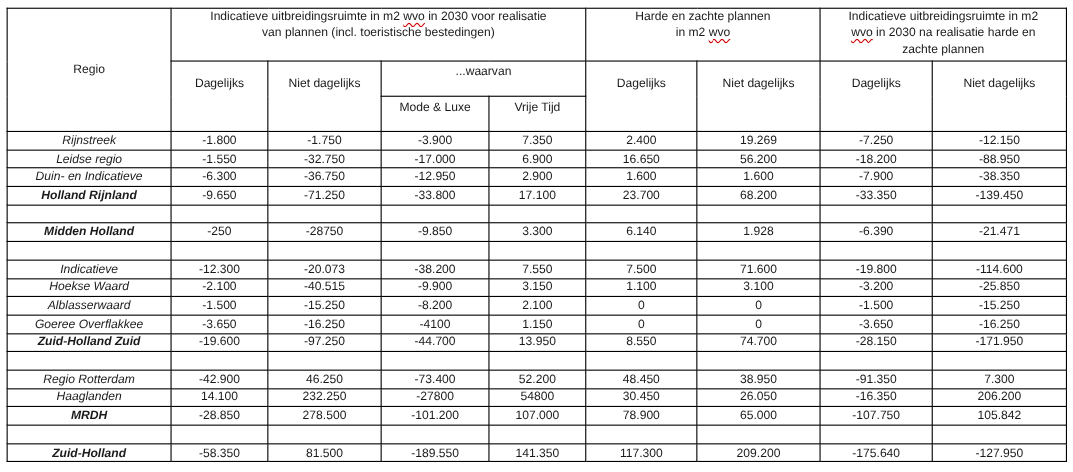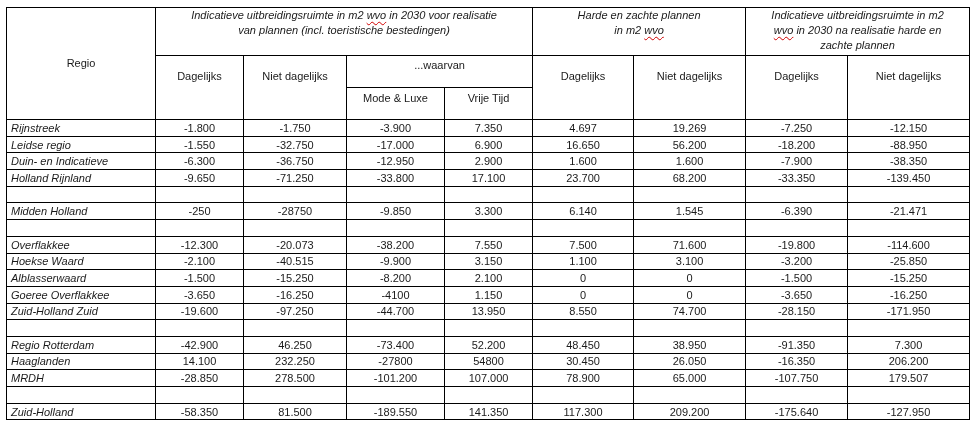--- a/index.html
+++ b/index.html
@@ -14,25 +14,25 @@
     color: #1a1a1a;
   }
   table.main td, table.main th {
     border: 1px solid #000;
     padding: 0 4px;
     font-weight: normal;
     overflow: hidden;
     white-space: nowrap;
   }
   th { text-align: center; vertical-align: middle; line-height: 15px; }
-  th.wrap { white-space: normal; font-style: italic; }
+  th.wrap { white-space: normal; }
   th.top { vertical-align: top; padding-top: 3px; }
   td.num { text-align: center; }
-  td.name { text-align: left; font-style: italic; padding-left: 6px; }
-  tr.bold td.name { font-weight: normal; }
+  td.name { text-align: center; font-style: italic; padding-left: 6px; }
+  tr.bold td.name { font-weight: bold; }
   tr.data td { height: 15.7px; line-height: 14px; }
   tr.blank td { height: 15.7px; }
   .squiggle { text-decoration: underline wavy #d00000; text-decoration-thickness: 1px; text-underline-offset: 2px; }
 </style>
 </head>
 <body>
 
 <table class="main">
   <colgroup>
     <col style="width:149px">
@@ -76,21 +76,21 @@
       <th style="vertical-align:top;padding-top:3px">Vrije Tijd</th>
     </tr>
   </thead>
   <tbody id="tbody">
       <tr class="data">
         <td class="name">Rijnstreek</td>
         <td class="num">-1.800</td>
         <td class="num">-1.750</td>
         <td class="num">-3.900</td>
         <td class="num">7.350</td>
-        <td class="num">4.697</td>
+        <td class="num">2.400</td>
         <td class="num">19.269</td>
         <td class="num">-7.250</td>
         <td class="num">-12.150</td>
       </tr>
       <tr class="data">
         <td class="name">Leidse regio</td>
         <td class="num">-1.550</td>
         <td class="num">-32.750</td>
         <td class="num">-17.000</td>
         <td class="num">6.900</td>
@@ -132,37 +132,37 @@
         <td></td>
         <td></td>
       </tr>
       <tr class="data bold">
         <td class="name">Midden Holland</td>
         <td class="num">-250</td>
         <td class="num">-28750</td>
         <td class="num">-9.850</td>
         <td class="num">3.300</td>
         <td class="num">6.140</td>
-        <td class="num">1.545</td>
+        <td class="num">1.928</td>
         <td class="num">-6.390</td>
         <td class="num">-21.471</td>
       </tr>
       <tr class="blank">
         <td></td>
         <td></td>
         <td></td>
         <td></td>
         <td></td>
         <td></td>
         <td></td>
         <td></td>
         <td></td>
       </tr>
       <tr class="data">
-        <td class="name">Overflakkee</td>
+        <td class="name">Indicatieve</td>
         <td class="num">-12.300</td>
         <td class="num">-20.073</td>
         <td class="num">-38.200</td>
         <td class="num">7.550</td>
         <td class="num">7.500</td>
         <td class="num">71.600</td>
         <td class="num">-19.800</td>
         <td class="num">-114.600</td>
       </tr>
       <tr class="data">
@@ -244,21 +244,21 @@
       </tr>
       <tr class="data bold">
         <td class="name">MRDH</td>
         <td class="num">-28.850</td>
         <td class="num">278.500</td>
         <td class="num">-101.200</td>
         <td class="num">107.000</td>
         <td class="num">78.900</td>
         <td class="num">65.000</td>
         <td class="num">-107.750</td>
-        <td class="num">179.507</td>
+        <td class="num">105.842</td>
       </tr>
       <tr class="blank">
         <td></td>
         <td></td>
         <td></td>
         <td></td>
         <td></td>
         <td></td>
         <td></td>
         <td></td>

